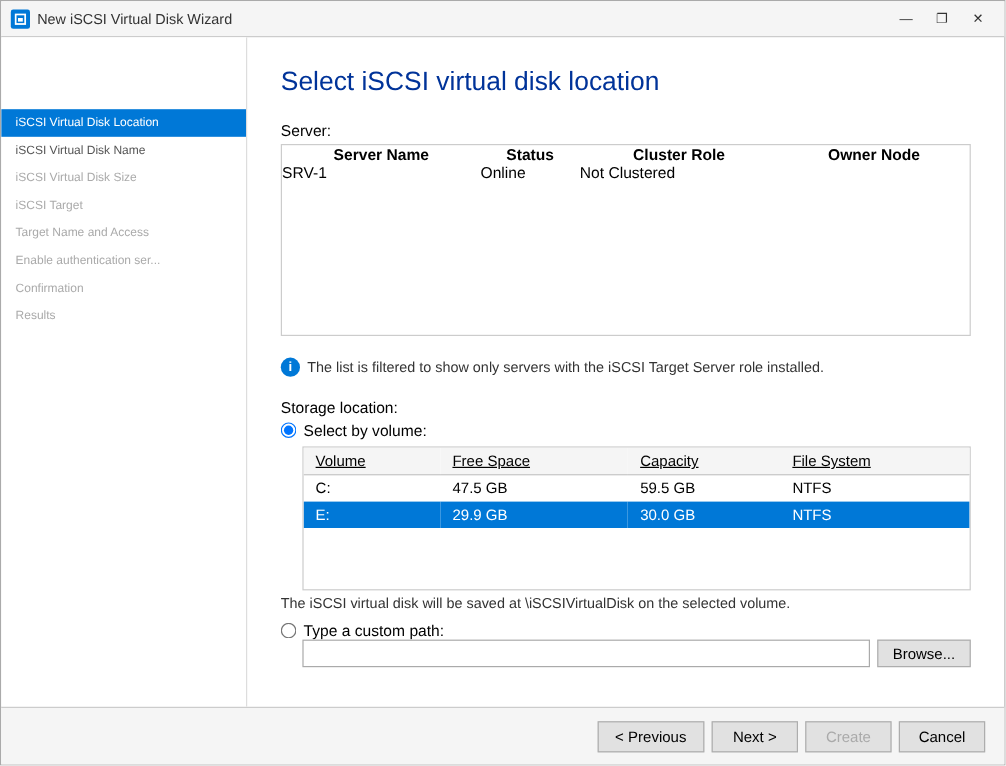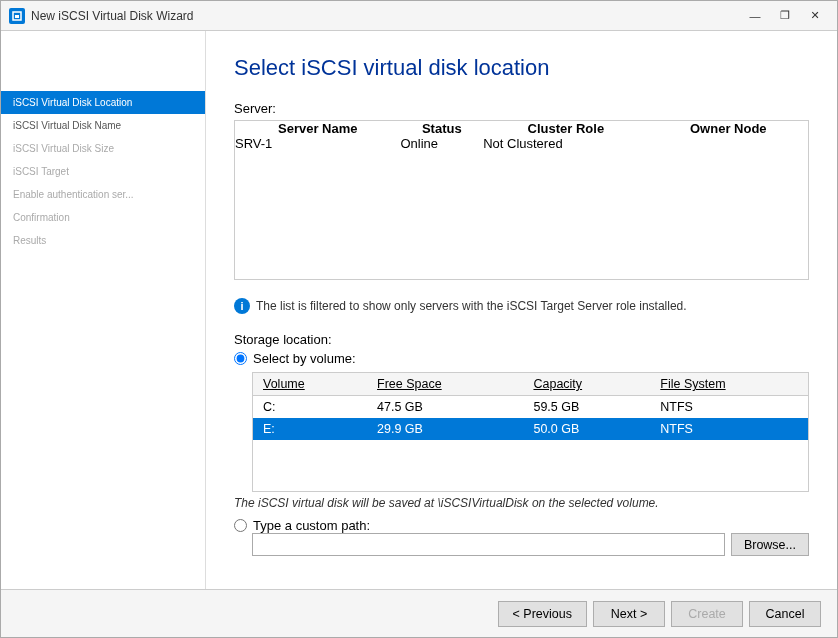--- a/index.html
+++ b/index.html
@@ -197,21 +197,20 @@
 
     .volume-table tr.selected td {
       background: #0078d7;
       color: #fff;
     }
 
     .save-path-note {
       font-size: 12px;
       color: #333;
       margin: 4px 0 8px 0;
-      font-style: italic;
     }
 
     .custom-path-row {
       display: flex;
       align-items: center;
       gap: 6px;
       margin-top: 4px;
     }
 
     .custom-path-input {
@@ -278,20 +277,21 @@
     </div>
   </div>
 
   <div class="content">
 
     <div class="sidebar">
       <div class="sidebar-item active">iSCSI Virtual Disk Location</div>
       <div class="sidebar-item">iSCSI Virtual Disk Name</div>
       <div class="sidebar-item disabled">iSCSI Virtual Disk Size</div>
       <div class="sidebar-item disabled">iSCSI Target</div>
+      <div class="sidebar-item disabled">Target Name and Access</div>
       <div class="sidebar-item disabled">Enable authentication ser...</div>
       <div class="sidebar-item disabled">Confirmation</div>
       <div class="sidebar-item disabled">Results</div>
     </div>
 
     <div class="main">
       <h1 class="page-heading">Select iSCSI virtual disk location</h1>
 
       <div>
         <div class="section-label">Server:</div>
@@ -341,21 +341,21 @@
             <tbody>
               <tr>
                 <td>C:</td>
                 <td>47.5 GB</td>
                 <td>59.5 GB</td>
                 <td>NTFS</td>
               </tr>
               <tr class="selected">
                 <td>E:</td>
                 <td>29.9 GB</td>
-                <td>50.0 GB</td>
+                <td>30.0 GB</td>
                 <td>NTFS</td>
               </tr>
             </tbody>
           </table>
         </div>
         <div class="save-path-note">The iSCSI virtual disk will be saved at \iSCSIVirtualDisk on the selected volume.</div>
         <div class="custom-path-row">
           <input type="radio" name="storage" style="">
           <label>Type a custom path:</label>
         </div>

